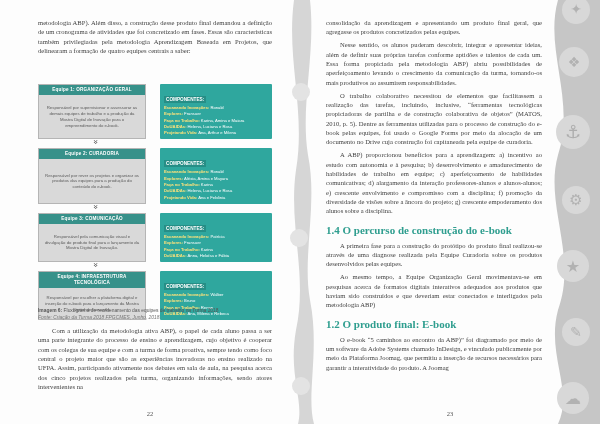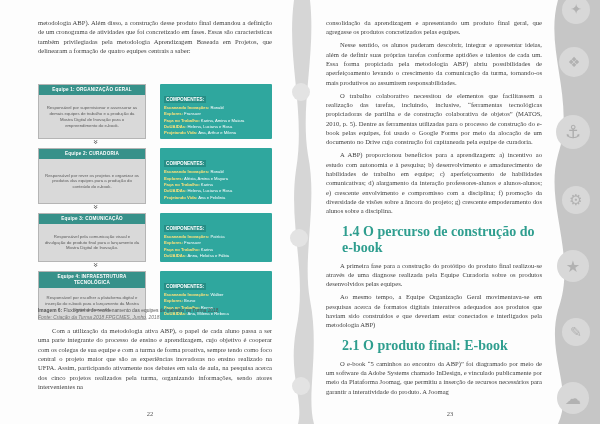--- a/index.html
+++ b/index.html
@@ -36,22 +36,22 @@
   .fc-arrow span{position:absolute;left:56px;top:-2px;display:inline-block;color:#3d3d3d;
                  font-size:8px;font-family:"DejaVu Sans", sans-serif;transform:rotate(90deg);
                  letter-spacing:-1px;}
 
   .fig-caption{position:absolute;top:307px;left:38px;width:234px;
                font-family:"Liberation Sans", sans-serif;font-size:4.9px;color:#555;line-height:1.5;}
   .cap-label{font-weight:bold;}
   .cap-source{font-style:italic;color:#777;}
 
   .rp-content{position:absolute;top:18px;left:26px;width:216px;}
-  .section-heading{font-family:"Liberation Serif", serif;font-weight:bold;font-size:14px;
-                   color:#2f9e8f;margin:8px 0 5px 16px;}
+  .section-heading{font-family:"Liberation Serif", serif;font-weight:bold;font-size:11px;
+                   color:#2f9e8f;margin:8px 0 5px 0;}
   .page-num{position:absolute;bottom:7px;left:0;width:100%;text-align:center;
             font-size:6.5px;color:#555;font-family:"Liberation Serif", serif;}
 </style>
 </head>
 <body>
 
 <div class="spread">
 
   <svg class="decor-svg" viewBox="0 0 600 424">
     <path d="M 294 0 C 286 60 306 110 296 170 C 288 225 308 275 296 330 C 288 375 304 400 298 424
@@ -186,19 +186,19 @@
 
   <div class="page page-right">
     <div class="rp-content">
       <p class="body-text">consolidação da aprendizagem e apresentando um produto final geral, que agregasse os produtos concretizados pelas equipes.</p>
       <p class="body-text indent">Nesse sentido, os alunos puderam descobrir, integrar e apresentar ideias, além de definir suas próprias tarefas conforme aptidões e talentos de cada um. Essa forma propiciada pela metodologia ABP) abriu possibilidades de aperfeiçoamento levando o crescimento da comunicação da turma, tornando-os mais produtivos ao assumirem responsabilidades.</p>
       <p class="body-text indent">O trabalho colaborativo necessitou de elementos que facilitassem a realização das tarefas, incluindo, inclusive, “ferramentas tecnológicas propiciadoras de partilha e de construção colaborativa de objetos” (MATOS, 2010, p. 5). Dentre as ferramentas utilizadas para o processo de construção do e-book pelas equipes, foi usado o Google Forms por meio da alocação de um documento no Drive cuja construção foi capitaneada pela equipe de curadoria.</p>
       <p class="body-text indent">A ABP) proporcionou benefícios para a aprendizagem: a) incentivo ao estudo com autonomia e à pesquisa; b) desenvolvimento e amadurecimento de habilidades de trabalho em equipe; c) aperfeiçoamento de habilidades comunicativas; d) alargamento da interação professores-alunos e alunos-alunos; e) crescente envolvimento e compromisso com a disciplina; f) promoção da diversidade de visões sobre a âncora do projeto; g) crescente empoderamento dos alunos sobre a disciplina.</p>
       <h3 class="section-heading">1.4 O percurso de construção do e-book</h3>
       <p class="body-text indent">A primeira fase para a construção do protótipo do produto final realizou-se através de uma diagnose realizada pela Equipe Curadoria sobre os produtos desenvolvidos pelas equipes.</p>
       <p class="body-text indent">Ao mesmo tempo, a Equipe Organização Geral movimentava-se em pesquisas acerca de formatos digitais interativos adequados aos produtos que haviam sido construídos e que deveriam estar conectados e interligados pela metodologia ABP)</p>
-      <h3 class="section-heading">2.1 O produto final: E-book</h3>
+      <h3 class="section-heading">1.2 O produto final: E-book</h3>
       <p class="body-text indent">O e-book “5 caminhos ao encontro da ABP)” foi diagramado por meio de um software da Adobe Systems chamado InDesign, e vinculado publicamente por meio da Plataforma Joomag, que permitiu a inserção de recursos necessários para garantir a interatividade do produto. A Joomag</p>
     </div>
     <div class="page-num">23</div>
   </div>
 
 </div>
 
 </body></html>

